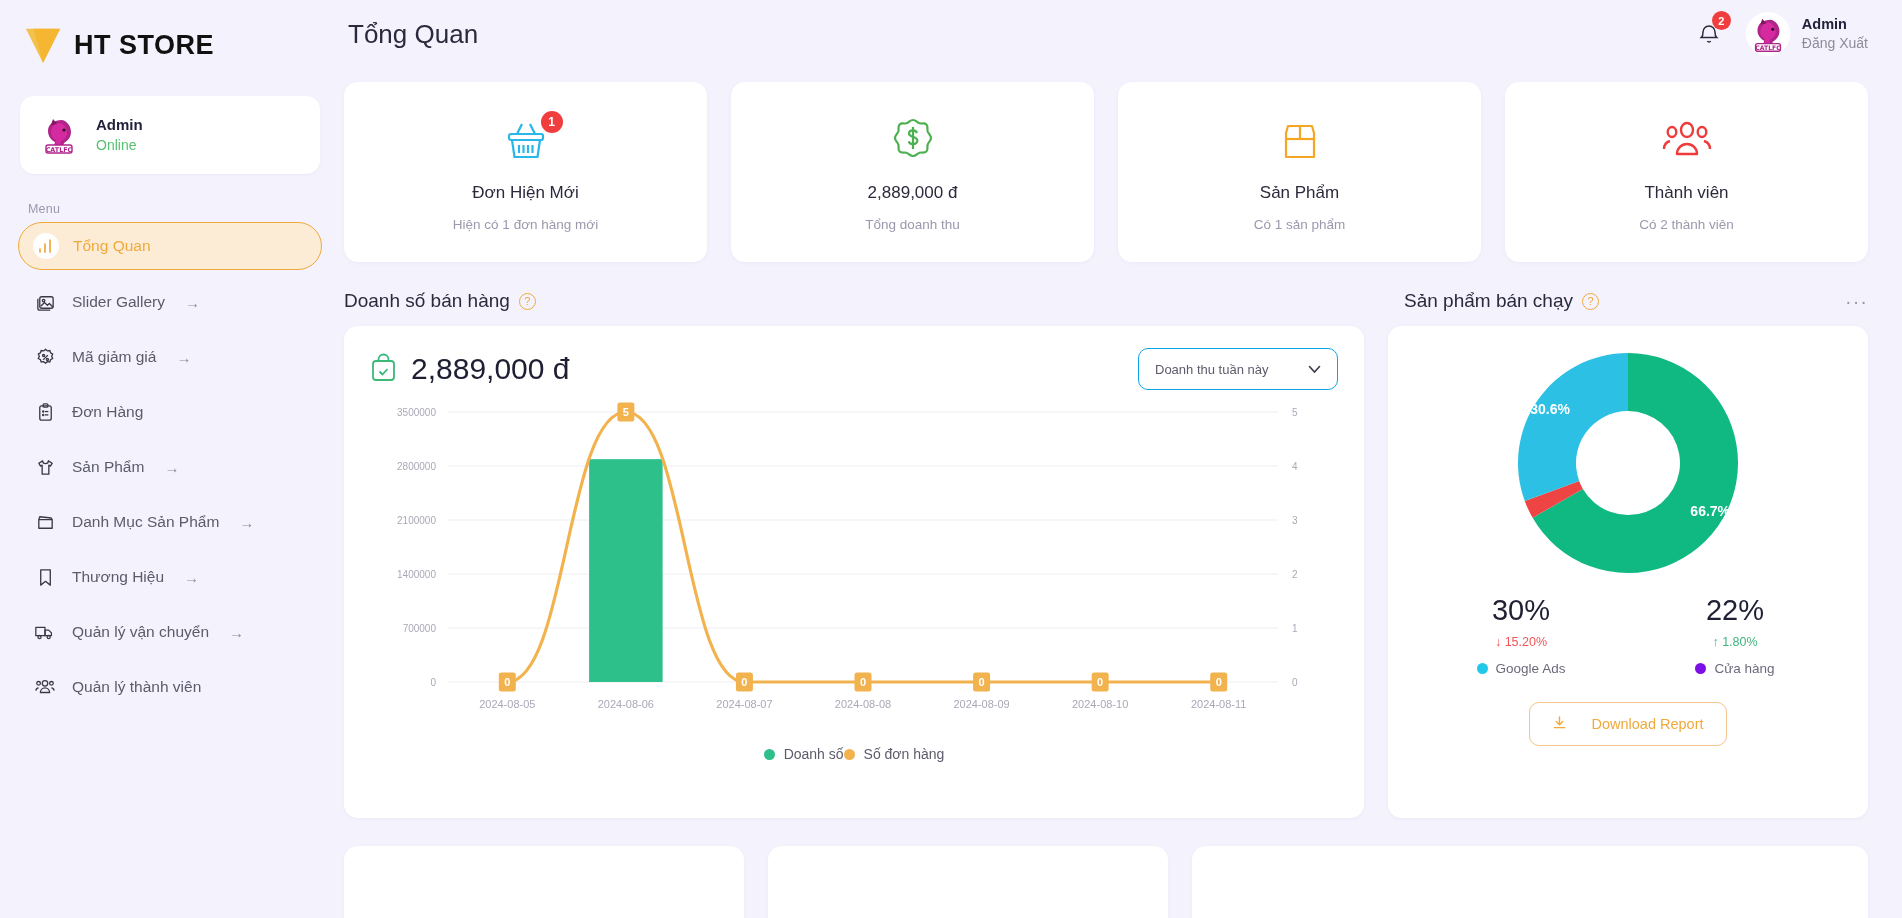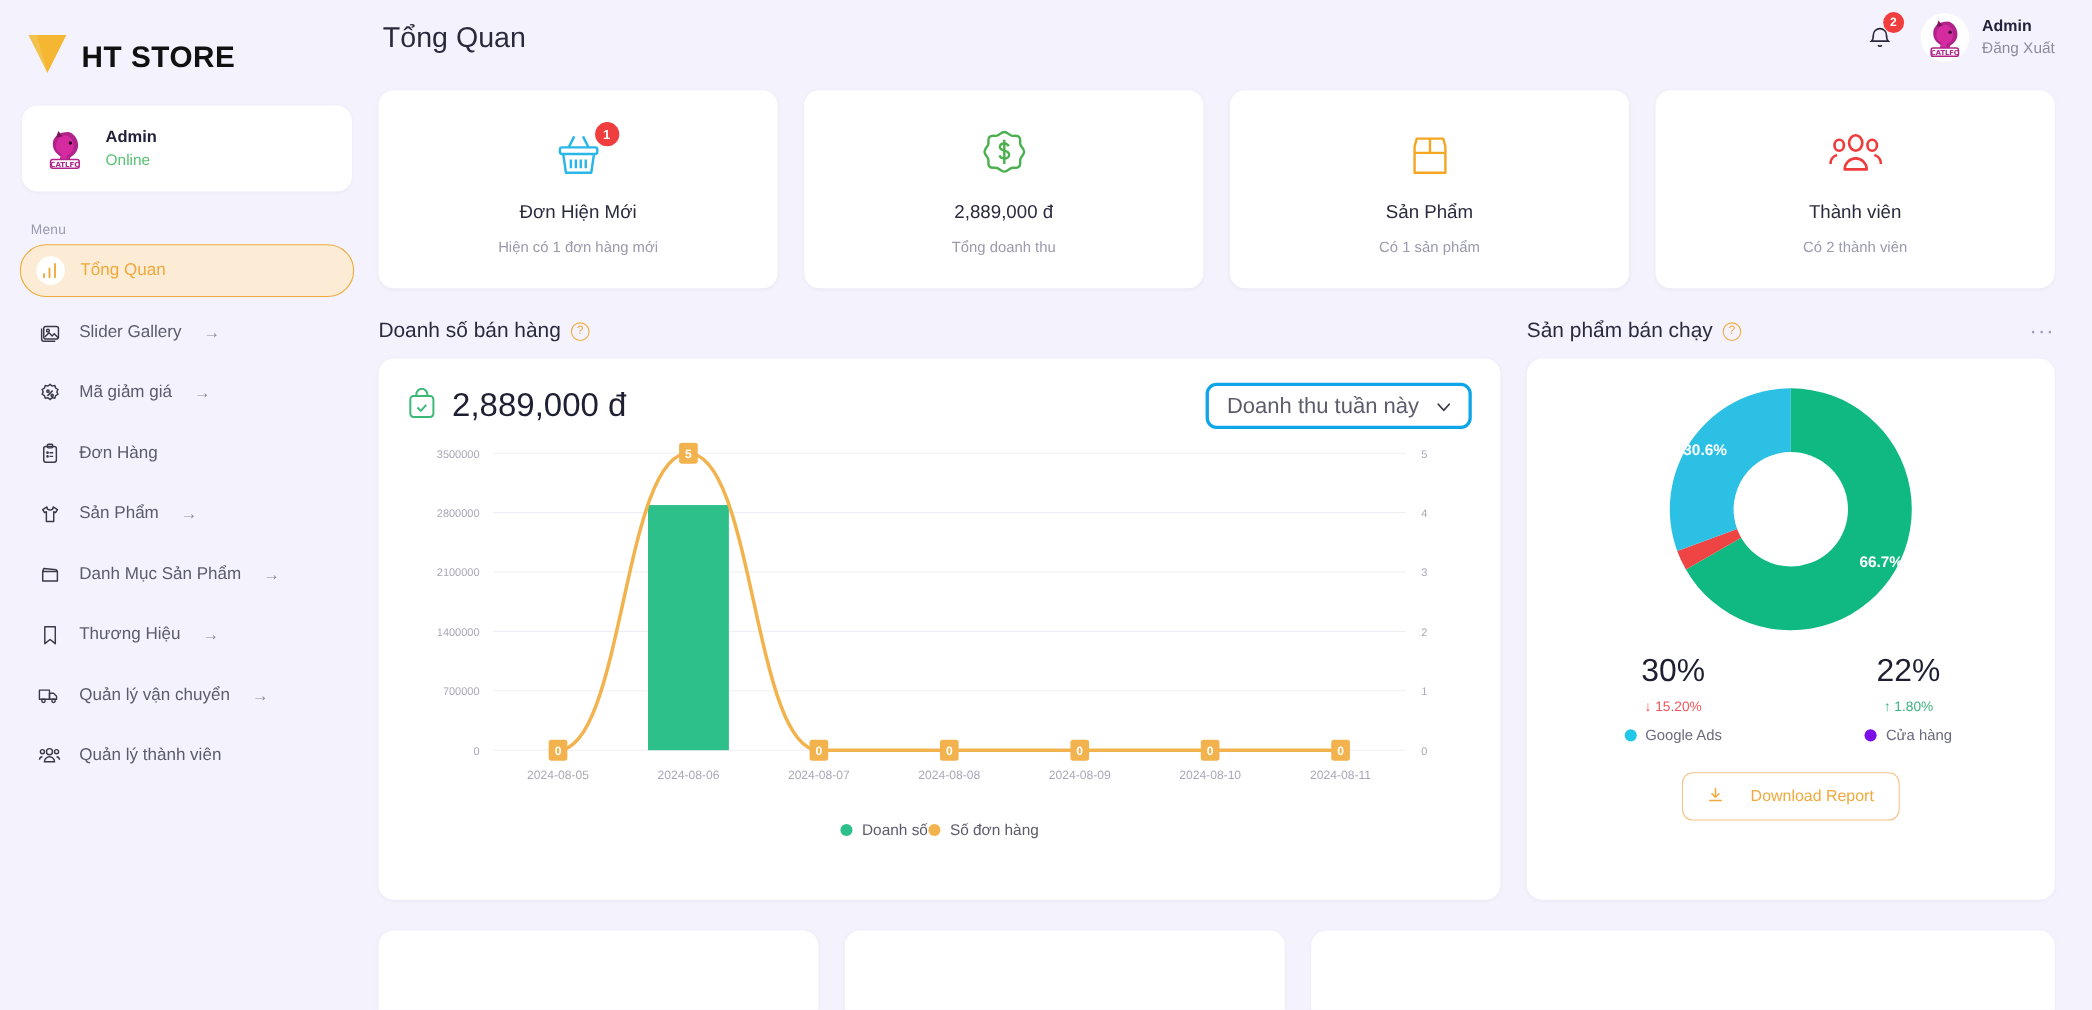--- a/index.html
+++ b/index.html
@@ -6,21 +6,21 @@
   html, body {
     width: 1902px; height: 918px;
     background: #f4f3fd;
     font-family: "Liberation Sans", sans-serif;
     overflow: hidden;
   }
   .app { display: flex; width: 1902px; height: 918px; position: relative; }
 
   
   .sidebar { width: 340px; flex: 0 0 340px; height: 918px; background: #f4f3fd; position: relative; }
-  .brand { display: flex; align-items: flex-end; gap: 10px; padding: 22px 0 0 22px; height: 68px; }
+  .brand { display: flex; align-items: center; gap: 10px; padding: 22px 0 0 22px; height: 68px; }
   .brand-logo { width: 42px; height: 40px; flex: 0 0 42px; }
   .brand-name { font-size: 27px; font-weight: 800; letter-spacing: .5px; color: #111; }
 
   .user-card {
     margin: 28px 20px 0 20px; background: #fff; border-radius: 14px;
     height: 78px; display: flex; align-items: center; gap: 14px; padding: 0 16px;
     box-shadow: 0 1px 3px rgba(30,20,80,.05);
   }
   .avatar-img { width: 46px; height: 46px; flex: 0 0 46px; border-radius: 50%; overflow: hidden; }
   .user-name { font-size: 15px; font-weight: 700; color: #22223b; line-height: 1.35; }
@@ -65,41 +65,41 @@
     flex: 1; background: #fff; border-radius: 14px; height: 180px;
     display: flex; flex-direction: column; align-items: center; justify-content: center;
     box-shadow: 0 1px 4px rgba(40,30,90,.05);
   }
   .stat-ico { height: 56px; display: flex; align-items: center; justify-content: center; position: relative; margin-bottom: 14px; }
   .stat-ico .badge { top: -2px; right: -12px; width: 22px; height: 22px; font-size: 12px; }
   .stat-title { font-size: 17px; color: #2b2a3d; font-weight: 500; }
   .stat-sub { font-size: 13.5px; color: #9a99ad; margin-top: 14px; }
 
   
-  .sect-row { display: flex; gap: 24px; margin-top: 28px; align-items: flex-end; }
+  .sect-row { display: flex; gap: 40px; margin-top: 28px; align-items: flex-end; }
   .sect-left { flex: 0 0 1020px; }
   .sect-right { flex: 1; display: flex; align-items: center; }
   .sect-title { font-size: 19px; color: #2b2a3d; display: flex; align-items: center; gap: 9px; }
   .help-ico { width: 17px; height: 17px; border: 1.4px solid #f0a93c; border-radius: 50%;
     color: #f0a93c; font-size: 11px; display: flex; align-items: center; justify-content: center; cursor: pointer; }
   .dots { margin-left: auto; color: #9a99ad; font-size: 20px; letter-spacing: 1px; cursor: pointer; line-height: .5; }
 
   
   .panel-row { display: flex; gap: 24px; margin-top: 14px; }
   .panel { background: #fff; border-radius: 14px; box-shadow: 0 1px 4px rgba(40,30,90,.05); }
   .panel-chart { flex: 0 0 1020px; height: 492px; padding: 22px 26px 14px 26px; }
   .panel-donut { flex: 1; height: 492px; padding: 22px 26px; display: flex; flex-direction: column; align-items: center; }
 
   .chart-head { display: flex; align-items: center; }
   .chart-total { display: flex; align-items: center; gap: 14px; }
   .chart-total-val { font-size: 30px; color: #1f1f33; font-weight: 400; }
   .select {
-    margin-left: auto; border: 3px solid #0ea5e9; border-radius: 10px;
+    margin-left: auto; border: 1px solid #0ea5e9; border-radius: 10px;
     height: 42px; min-width: 200px; display: flex; align-items: center; gap: 16px;
-    padding: 0 16px; font-size: 20px; color: #5c5b6b; cursor: pointer; background:#fff;
+    padding: 0 16px; font-size: 13px; color: #5c5b6b; cursor: pointer; background:#fff;
   }
 
   .chart-wrap { position: relative; margin-top: 12px; height: 340px; }
   .legend { display: flex; justify-content: center; margin-top: 4px; }
   .legend-item { display: flex; align-items: center; gap: 9px; font-size: 14px; color: #5c5b6b; }
   .dot { width: 11px; height: 11px; border-radius: 50%; }
 
   
   .donut-stats { display: flex; width: 100%; margin-top: 16px; }
   .dstat { flex: 1; text-align: center; }

